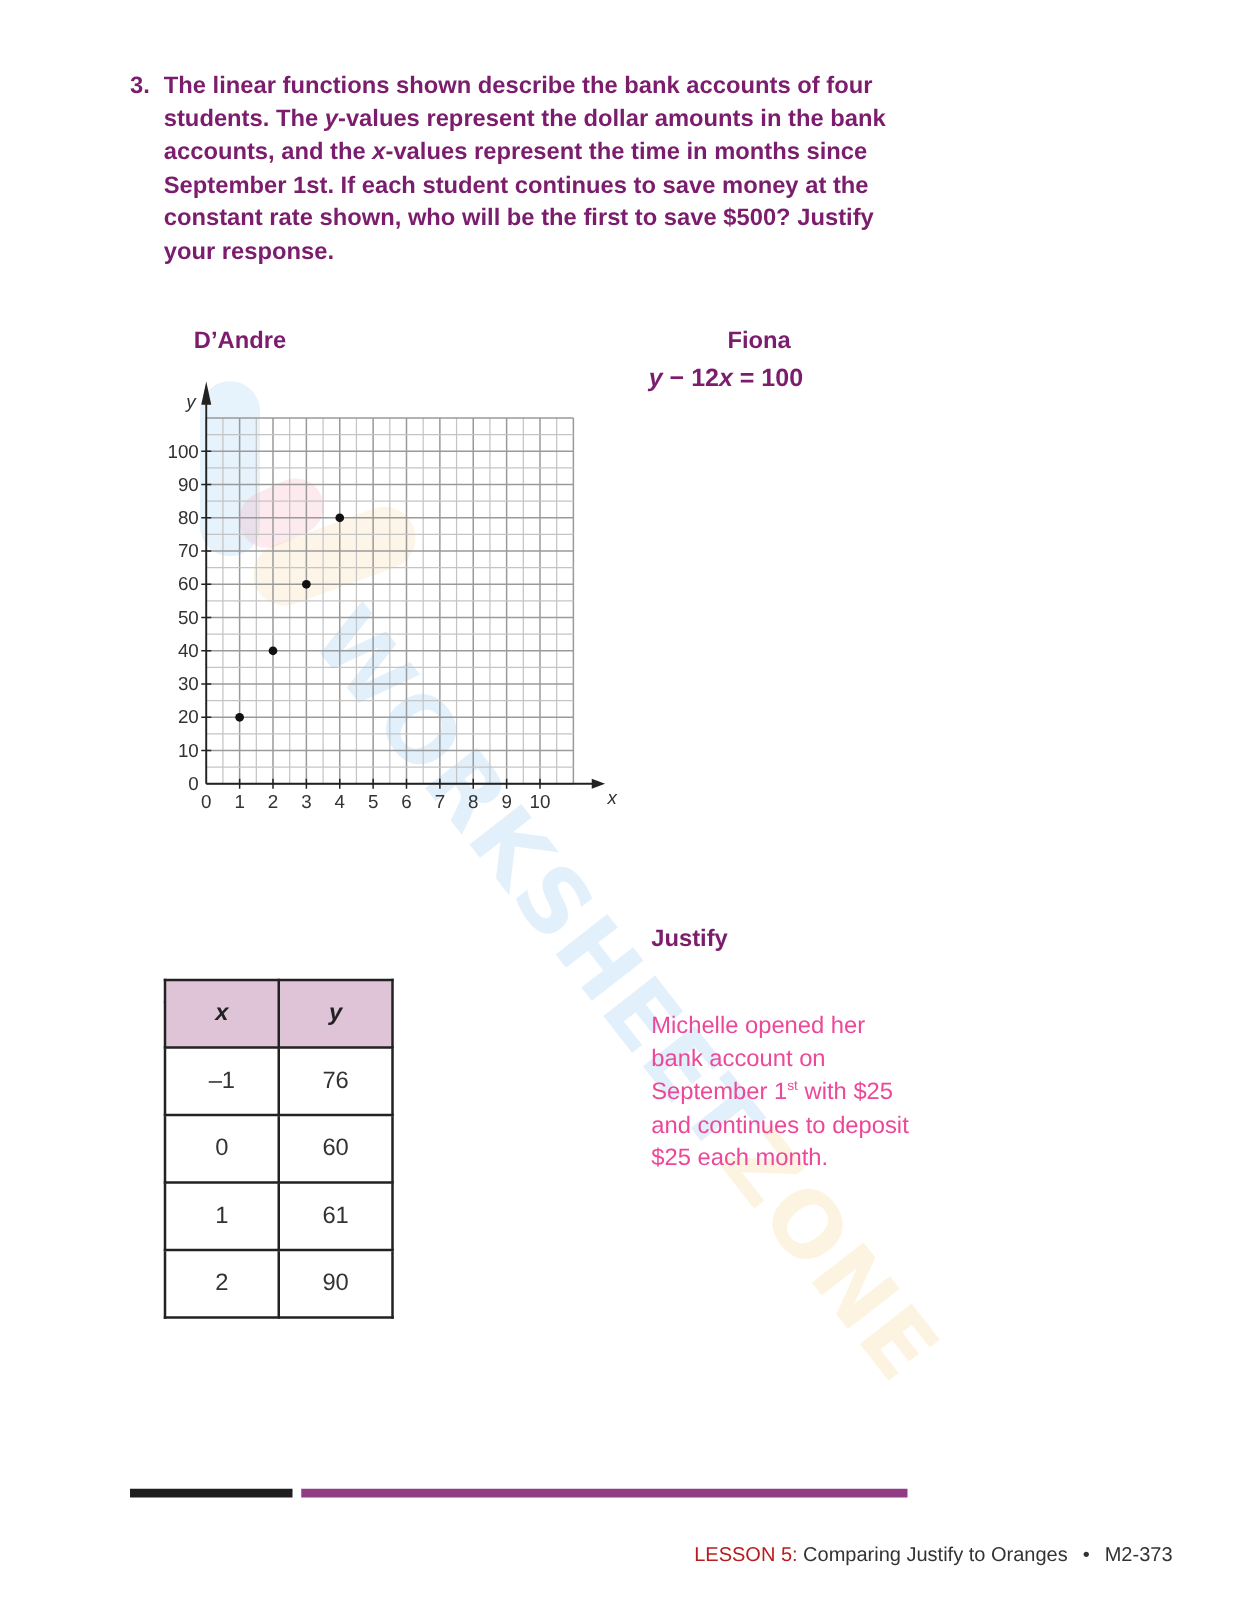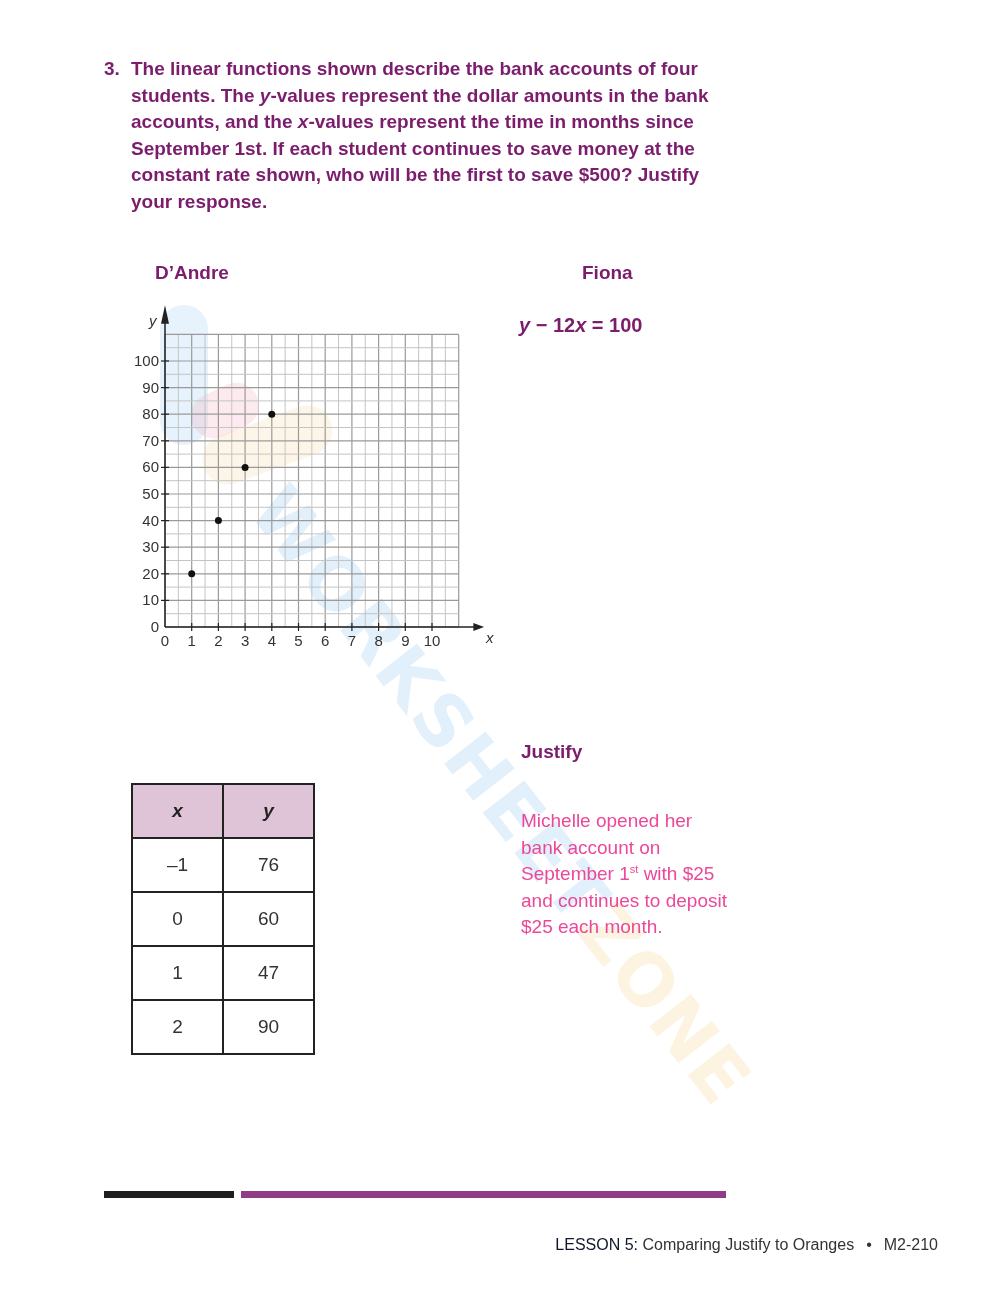--- a/index.html
+++ b/index.html
@@ -16,37 +16,37 @@
   .question { position: absolute; left: 104px; top: 56px; width: 640px; font-size: 19px;
     line-height: 26.5px; font-weight: bold; color: #7b1c6d; }
   .question .num { position: absolute; left: 0; top: 0; }
   .question .body { margin-left: 27px; display: block; }
   .question i { font-style: italic; }
 
   .label { position: absolute; font-size: 19px; font-weight: bold; color: #7b1c6d; }
 
   .chart { position: absolute; left: 120px; top: 300px; width: 380px; height: 360px; }
 
-  .equation { position: absolute; left: 519px; top: 314px; font-size: 20px; font-weight: bold; color: #7b1c6d; text-align: right; }
+  .equation { position: absolute; left: 519px; top: 292px; font-size: 20px; font-weight: bold; color: #7b1c6d; text-align: right; }
   .equation i { font-style: italic; }
 
   table.sam { position: absolute; left: 131px; top: 783px; border-collapse: collapse; }
   table.sam td, table.sam th { width: 91px; height: 54px; border: 2px solid #222; text-align: center;
     font-size: 19px; color: #333; font-weight: normal; }
   table.sam th { background: #dfc4d8; font-weight: bold; font-style: italic; color: #222; }
 
   .michelle-text { position: absolute; left: 521px; top: 808px; width: 215px; font-size: 19px;
     line-height: 26.5px; font-weight: normal; color: #ec4899; }
   .michelle-text sup { font-size: 11px; vertical-align: super; line-height: 0; }
 
   .bar-black { position: absolute; left: 104px; top: 1191px; width: 130px; height: 7px; background: #1e1e1e; }
   .bar-purple { position: absolute; left: 241px; top: 1191px; width: 485px; height: 7px; background: #933c86; }
 
   .footer { position: absolute; right: 62px; top: 1236px; font-size: 16px; color: #333; white-space: nowrap; }
-  .footer .lesson { color: #0f172a; }
+  .footer .lesson { color: #b91c1c; }
   .footer .sep { margin: 0 12px; }
 </style>
 </head>
 <body>
 
 <div class="blob" style="left:160px;top:305px;width:48px;height:140px;background:#8fc6f2;"></div>
 <div class="blob" style="left:190px;top:388px;width:70px;height:45px;background:#f6a0b6;transform:rotate(-25deg);"></div>
 <div class="blob" style="left:200px;top:420px;width:135px;height:50px;background:#fbd39a;transform:rotate(-20deg);"></div>
 <div class="watermark">
   <span class="wm-a">WORKSHEET</span><span class="wm-b">ZONE</span>
@@ -177,29 +177,29 @@
     <tr>
       <td>–1</td>
       <td>76</td>
     </tr>
     <tr>
       <td>0</td>
       <td>60</td>
     </tr>
     <tr>
       <td>1</td>
-      <td>47</td>
+      <td>61</td>
     </tr>
     <tr>
       <td>2</td>
       <td>90</td>
     </tr>
   </tbody>
 </table>
 
 <div class="label" style="left:521px;top:741px;">Justify</div>
 <div class="michelle-text"><span>Michelle opened her bank account on September 1</span><sup>st</sup><span> with $25 and continues to deposit $25 each month.</span></div>
 
 <div class="bar-black"></div>
 <div class="bar-purple"></div>
 <div class="footer">
-  <span class="lesson">LESSON 5:</span><span> Comparing Justify to Oranges</span><span class="sep">•</span><span>M2-210</span>
+  <span class="lesson">LESSON 5:</span><span> Comparing Justify to Oranges</span><span class="sep">•</span><span>M2-373</span>
 </div>
 
 </body></html>

